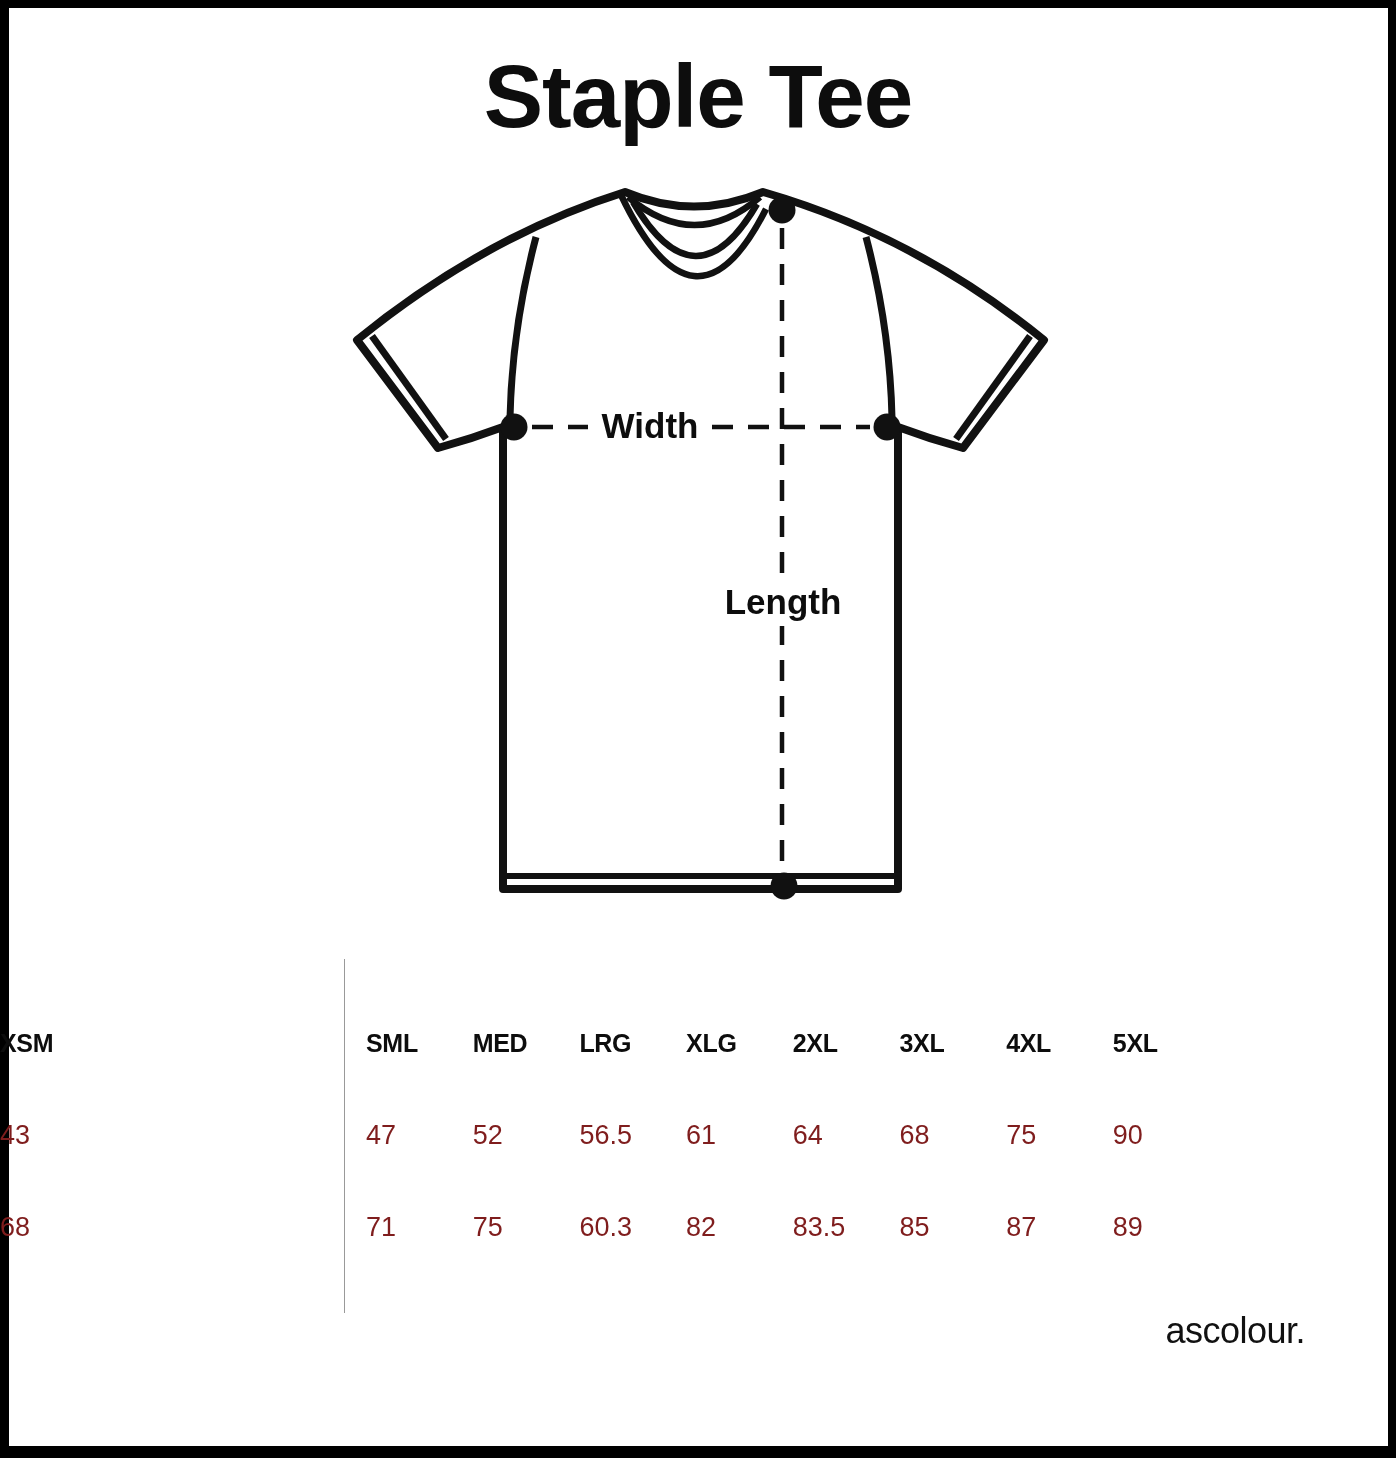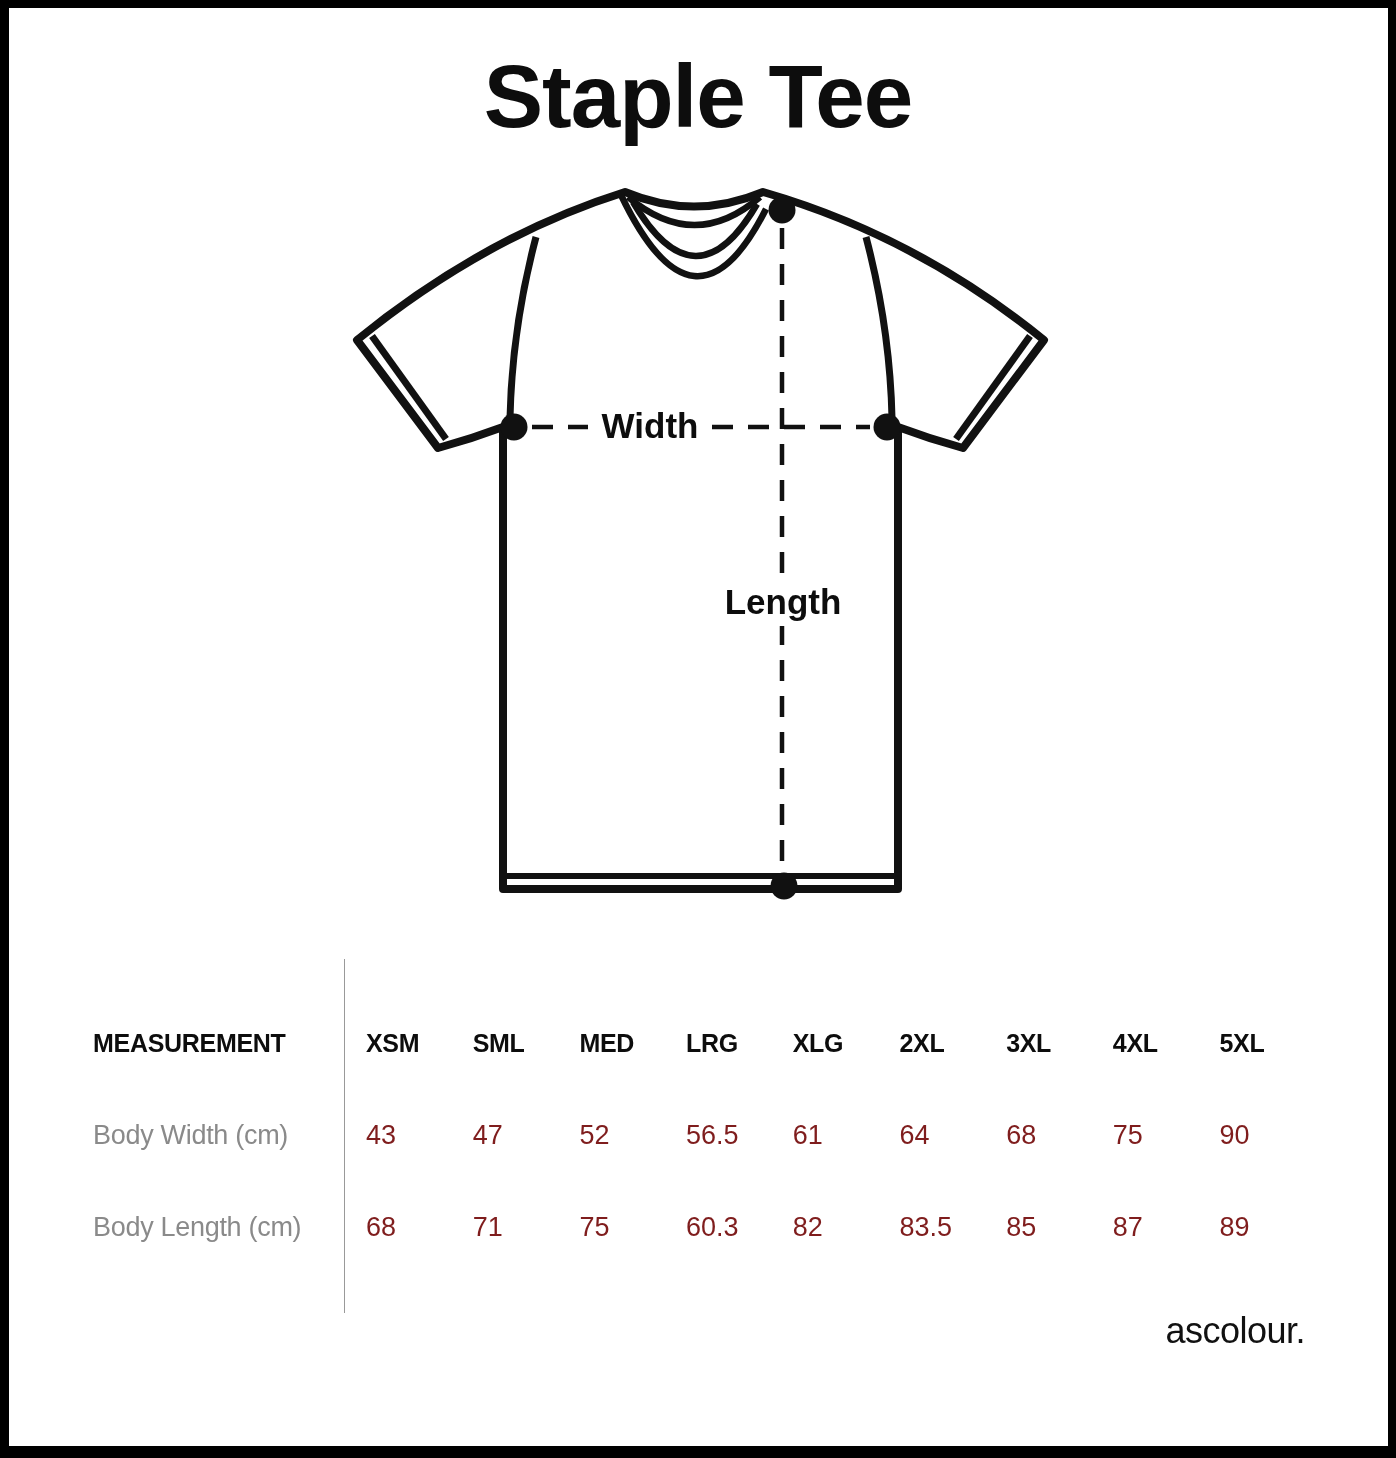--- a/index.html
+++ b/index.html
@@ -147,47 +147,44 @@
       <text class="dim-label" x="650" y="450" text-anchor="middle">Width</text>
       <rect x="716" y="586" width="134" height="52" fill="#ffffff"></rect>
       <text class="dim-label" x="783" y="626" text-anchor="middle">Length</text>
     </svg>
   </div>
 
   <div class="divider"></div>
 
   <div class="size-table">
     <div class="trow header-row">
-      <div class="rowlabel">MEASUREMENT</div>
       <div class="cell">XSM</div>
       <div class="cell">SML</div>
       <div class="cell">MED</div>
       <div class="cell">LRG</div>
       <div class="cell">XLG</div>
       <div class="cell">2XL</div>
       <div class="cell">3XL</div>
       <div class="cell">4XL</div>
       <div class="cell">5XL</div>
     </div>
 
     <div class="trow value-row">
-      <div class="rowlabel">Body Width (cm)</div>
       <div class="cell">43</div>
       <div class="cell">47</div>
       <div class="cell">52</div>
       <div class="cell">56.5</div>
       <div class="cell">61</div>
       <div class="cell">64</div>
       <div class="cell">68</div>
       <div class="cell">75</div>
       <div class="cell">90</div>
     </div>
 
     <div class="trow value-row">
-      <div class="rowlabel">Body Length (cm)</div>
       <div class="cell">68</div>
       <div class="cell">71</div>
       <div class="cell">75</div>
       <div class="cell">60.3</div>
       <div class="cell">82</div>
       <div class="cell">83.5</div>
       <div class="cell">85</div>
       <div class="cell">87</div>
       <div class="cell">89</div>
     </div>

